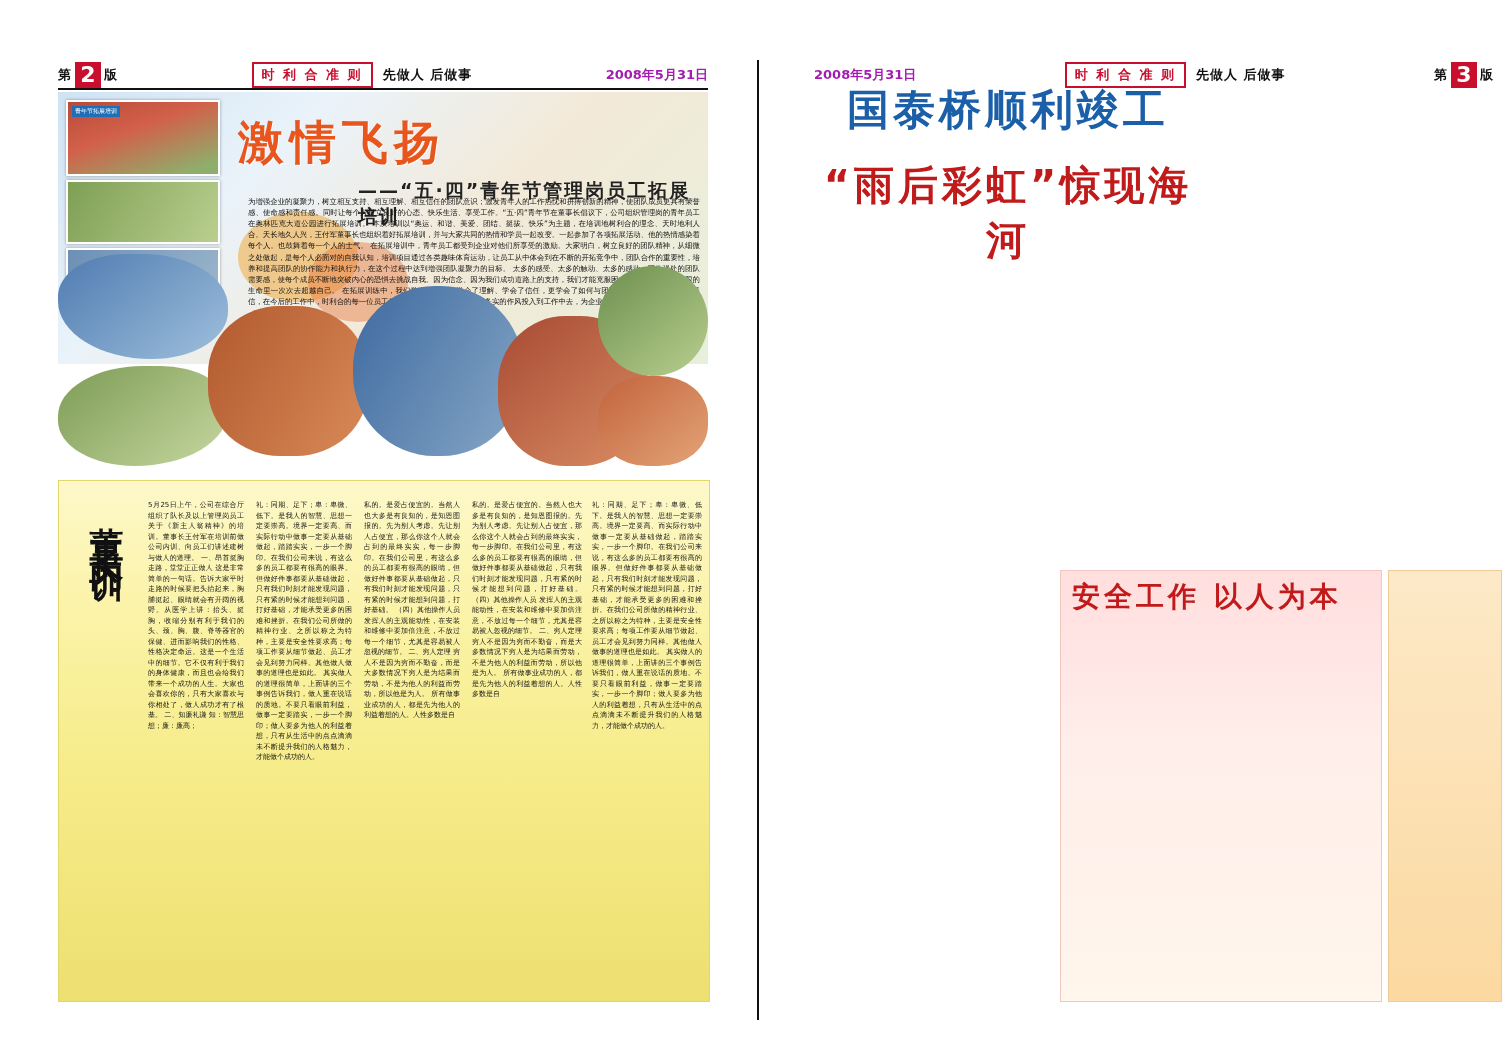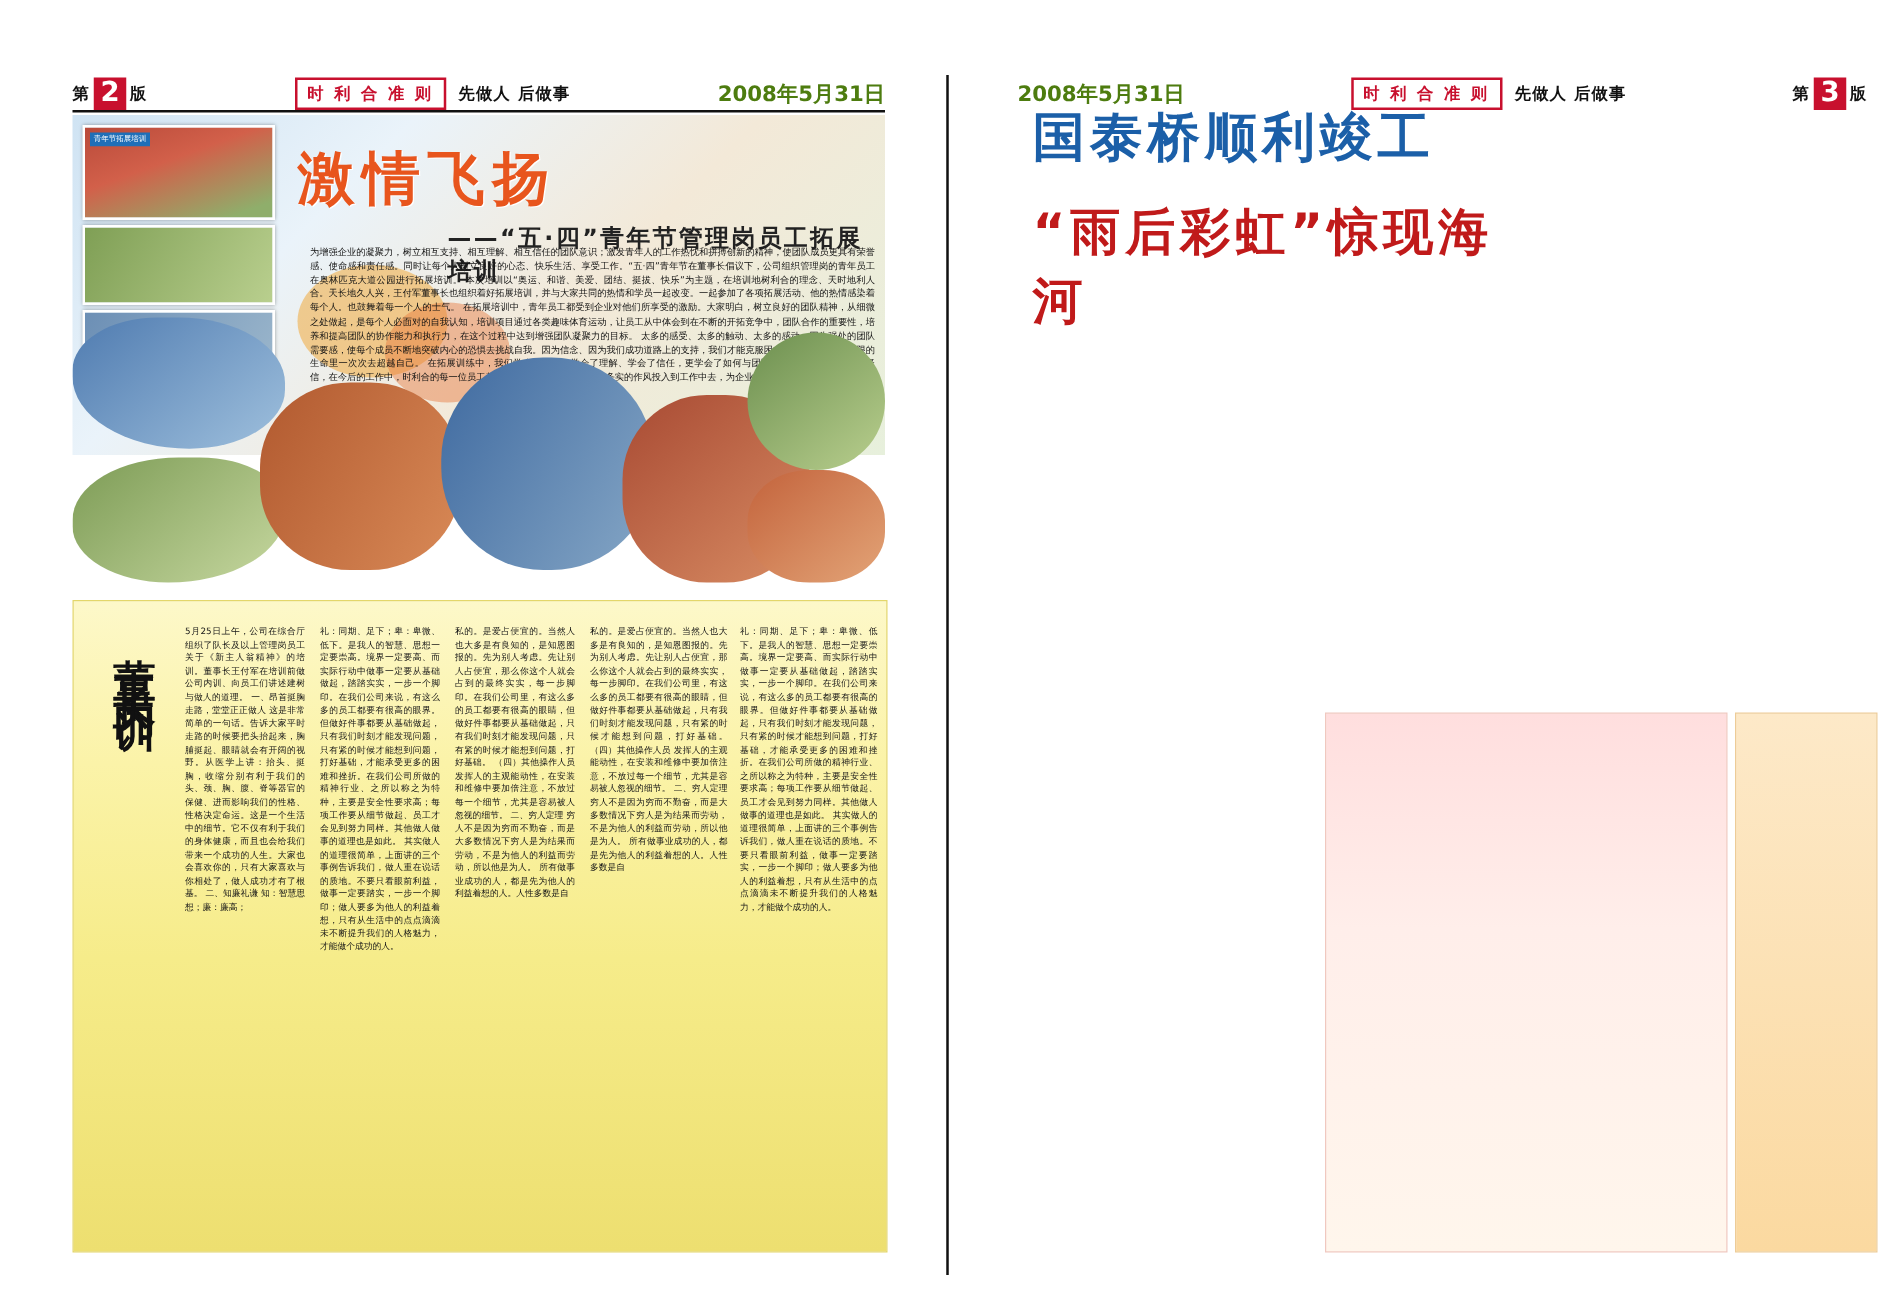--- a/index.html
+++ b/index.html
@@ -6,21 +6,21 @@
   body{width:1511px;height:1045px;font-family:"DejaVu Sans","Liberation Sans",sans-serif;overflow:hidden;}
   .page{position:relative;width:1511px;height:1045px;background:#fff;}
 
   
   .masthead{position:absolute;height:30px;display:flex;align-items:center;}
   .pagenum-box{display:inline-block;background:#c8102e;color:#fff;font-weight:bold;font-size:22px;
     width:26px;height:26px;line-height:26px;text-align:center;}
   .mh-label{font-size:13px;font-weight:bold;letter-spacing:1px;color:#111;}
   .slogan-box{border:2px solid #c8102e;padding:2px 8px;font-size:13px;font-weight:bold;color:#c8102e;letter-spacing:2px;}
   .slogan-text{font-size:13px;font-weight:bold;color:#111;letter-spacing:1px;margin-left:10px;}
-  .mh-date{font-size:17px;color:#4d7c0f;font-weight:bold;}
+  .mh-date{font-size:13px;color:#a21caf;font-weight:bold;}
   .rule{position:absolute;background:#111;}
 
   .col-text{font-size:7.2px;line-height:1.45;color:#1a1a1a;text-align:justify;
     font-family:"DejaVu Sans","Liberation Sans",sans-serif;}
   .vtext{writing-mode:vertical-rl;text-orientation:upright;}
 
   
   #left-page{position:absolute;left:0;top:0;width:760px;height:1045px;}
   #left-hero{position:absolute;left:58px;top:92px;width:650px;height:272px;
     background:linear-gradient(135deg,#cfe3f3 0%,#eaf3fa 30%,#f3e9d8 60%,#e7f0dc 100%);
@@ -45,21 +45,21 @@
     border:1px solid #e3d66a;}
   #left-vtitle{position:absolute;left:70px;top:500px;width:60px;height:470px;
     font-size:34px;font-weight:bold;color:#111;letter-spacing:10px;}
   .lb-col{position:absolute;top:500px;width:96px;height:470px;font-size:7px;line-height:1.5;color:#151515;text-align:justify;}
 
   
   #divider{position:absolute;left:757px;top:60px;width:2px;height:960px;background:#111;}
 
   
   #right-page{position:absolute;left:760px;top:0;width:751px;height:1045px;}
-  #r-title{position:absolute;left:66px;top:86px;width:400px;}
+  #r-title{position:absolute;left:48px;top:86px;width:400px;text-align:center;}
   .r-big{font-size:42px;font-weight:bold;color:#1b5fa8;letter-spacing:4px;line-height:1.15;}
   .r-big2{font-size:40px;font-weight:bold;color:#c01a1a;letter-spacing:4px;}
   #r-photo{position:absolute;left:490px;top:86px;width:250px;height:150px;
     background:linear-gradient(180deg,#d9232a 0%,#e8534a 18%,#8fa9c4 40%,#5d7fa6 100%);
     border:1px solid #bbb;overflow:hidden;}
   .photo-cap{position:absolute;left:0;top:4px;width:100%;text-align:center;color:#ffe9a8;font-size:8px;font-weight:bold;line-height:1.4;}
 
   #safety-box{position:absolute;left:300px;top:570px;width:320px;height:430px;
     background:linear-gradient(180deg,#ffdede 0%,#ffeeea 40%,#fff6ec 100%);border:1px solid #f0c8bf;}
   #safety-title{position:absolute;left:312px;top:578px;font-size:28px;font-weight:bold;color:#c21a1a;letter-spacing:4px;}
@@ -156,18 +156,19 @@
       <span class="mh-label">版</span>
     </div>
 
     <div id="r-title">
       <div class="r-big">国泰桥顺利竣工</div>
       <div class="r-big2" style="margin-top:24px;">“雨后彩虹”惊现海河</div>
     </div>
 
 
     <div id="safety-box"></div>
+    <div id="safety-title">安全工作 以人为本</div>
 
     <div id="water-box"></div>
 
   </div>
 
 </div>
 
 </body></html>

